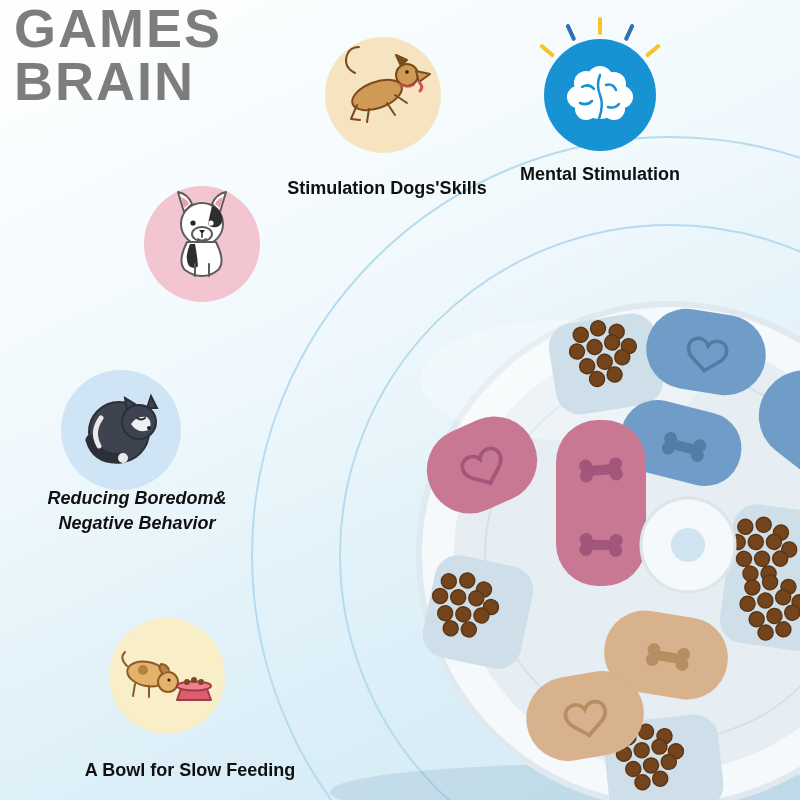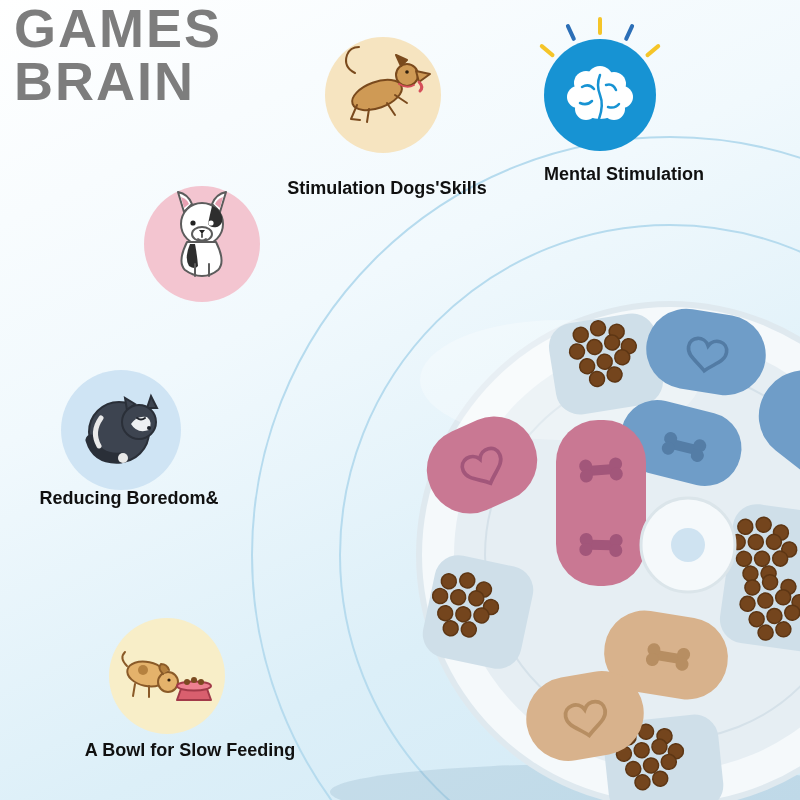--- a/index.html
+++ b/index.html
@@ -152,21 +152,21 @@
       </g>
       <g stroke="#1793d3" stroke-width="2.5" fill="none" stroke-linecap="round">
         <path d="M70,66 q-4,10 0,20 q4,10 -1,24"></path>
         <path d="M52,78 q7,-4 12,2"></path>
         <path d="M76,76 q7,-2 10,5"></path>
         <path d="M50,94 q7,3 12,-2"></path>
         <path d="M78,98 q7,2 11,-3"></path>
       </g>
     </svg>
   </div>
-  <div class="flabel" style="left:519px;top:162px;width:210px;">Mental Stimulation</div>
+  <div class="flabel" style="left:495px;top:162px;width:210px;">Mental Stimulation</div>
 
   <div class="feature" style="left:140px;top:182px;">
     <svg width="124" height="124" viewBox="0 0 124 124">
       <circle cx="62" cy="62" r="58" fill="#f3c5d0"></circle>
       <g stroke="#5c5c5c" stroke-width="2" fill="#ffffff" stroke-linejoin="round" stroke-linecap="round">
         <path d="M44,30 L38,10 Q48,12 52,22 Z"></path>
         <path d="M80,30 L86,10 Q76,12 72,22 Z"></path>
         <path d="M44,26 L41,15 Q47,17 49,22 Z" fill="#e8a0b2" stroke="none"></path>
         <path d="M80,26 L83,15 Q77,17 75,22 Z" fill="#e8a0b2" stroke="none"></path>
         <circle cx="62" cy="42" r="21"></circle>
@@ -191,22 +191,23 @@
       <circle cx="66" cy="92" r="5" fill="#e9e9e9"></circle>
       <path d="M44,52 q-10,14 -2,28" stroke="#e9e9e9" stroke-width="5" fill="none" stroke-linecap="round"></path>
       <path d="M70,44 l-2,-12 l10,6 z" fill="#3d4450" stroke="#2a2f38" stroke-width="2"></path>
       <path d="M90,42 l4,-12 l6,12 z" fill="#3d4450" stroke="#2a2f38" stroke-width="2"></path>
       <circle cx="82" cy="56" r="17" fill="#3d4450" stroke="#2a2f38" stroke-width="2"></circle>
       <path d="M74,58 q6,10 18,6 q4,-8 -2,-13 q-10,-2 -16,7 z" fill="#eef0f2"></path>
       <path d="M80,52 q4,3 8,0" stroke="#20242b" stroke-width="2" fill="none" stroke-linecap="round"></path>
       <circle cx="92" cy="62" r="2" fill="#20242b"></circle>
     </svg>
   </div>
-  <div class="flabel" style="left:4px;top:486px;width:250px;">
+  <div class="flabel" style="left:12px;top:486px;width:250px;font-style:italic;">
     <div>Reducing Boredom&amp;</div>
+    <div>Negative Behavior</div>
   </div>
 
   <div class="feature" style="left:105px;top:614px;">
     <svg width="124" height="124" viewBox="0 0 124 124">
       <circle cx="62" cy="62" r="58" fill="#f8eec8"></circle>
       <g stroke="#8a5a28" stroke-width="2" fill="#e4b26b" stroke-linecap="round" stroke-linejoin="round">
         <path d="M22,52 q-8,-8 -2,-14" fill="none"></path>
         <ellipse cx="42" cy="60" rx="20" ry="12" transform="rotate(12 42 60)"></ellipse>
         <circle cx="38" cy="56" r="5" fill="#b5813f" stroke="none"></circle>
         <path d="M30,70 l-2,12 M44,72 l0,11" fill="none"></path>
@@ -214,15 +215,15 @@
         <path d="M58,60 q-6,-6 -2,-10 q6,0 8,6" fill="#b5813f"></path>
         <circle cx="64" cy="66" r="1.6" fill="#2e1d0c" stroke="none"></circle>
         <path d="M72,86 h34 l-5,-14 h-24 z" fill="#d95f6e" stroke="#a23a49"></path>
         <ellipse cx="89" cy="72" rx="17" ry="4.5" fill="#ee8090" stroke="#a23a49"></ellipse>
         <circle cx="82" cy="68" r="3" fill="#7b4a20" stroke="none"></circle>
         <circle cx="89" cy="66" r="3" fill="#7b4a20" stroke="none"></circle>
         <circle cx="96" cy="68" r="3" fill="#7b4a20" stroke="none"></circle>
       </g>
     </svg>
   </div>
-  <div class="flabel" style="left:35px;top:738px;width:310px;">A Bowl for Slow Feeding</div>
+  <div class="flabel" style="left:35px;top:758px;width:310px;">A Bowl for Slow Feeding</div>
 
 </div>
 
 </body></html>

